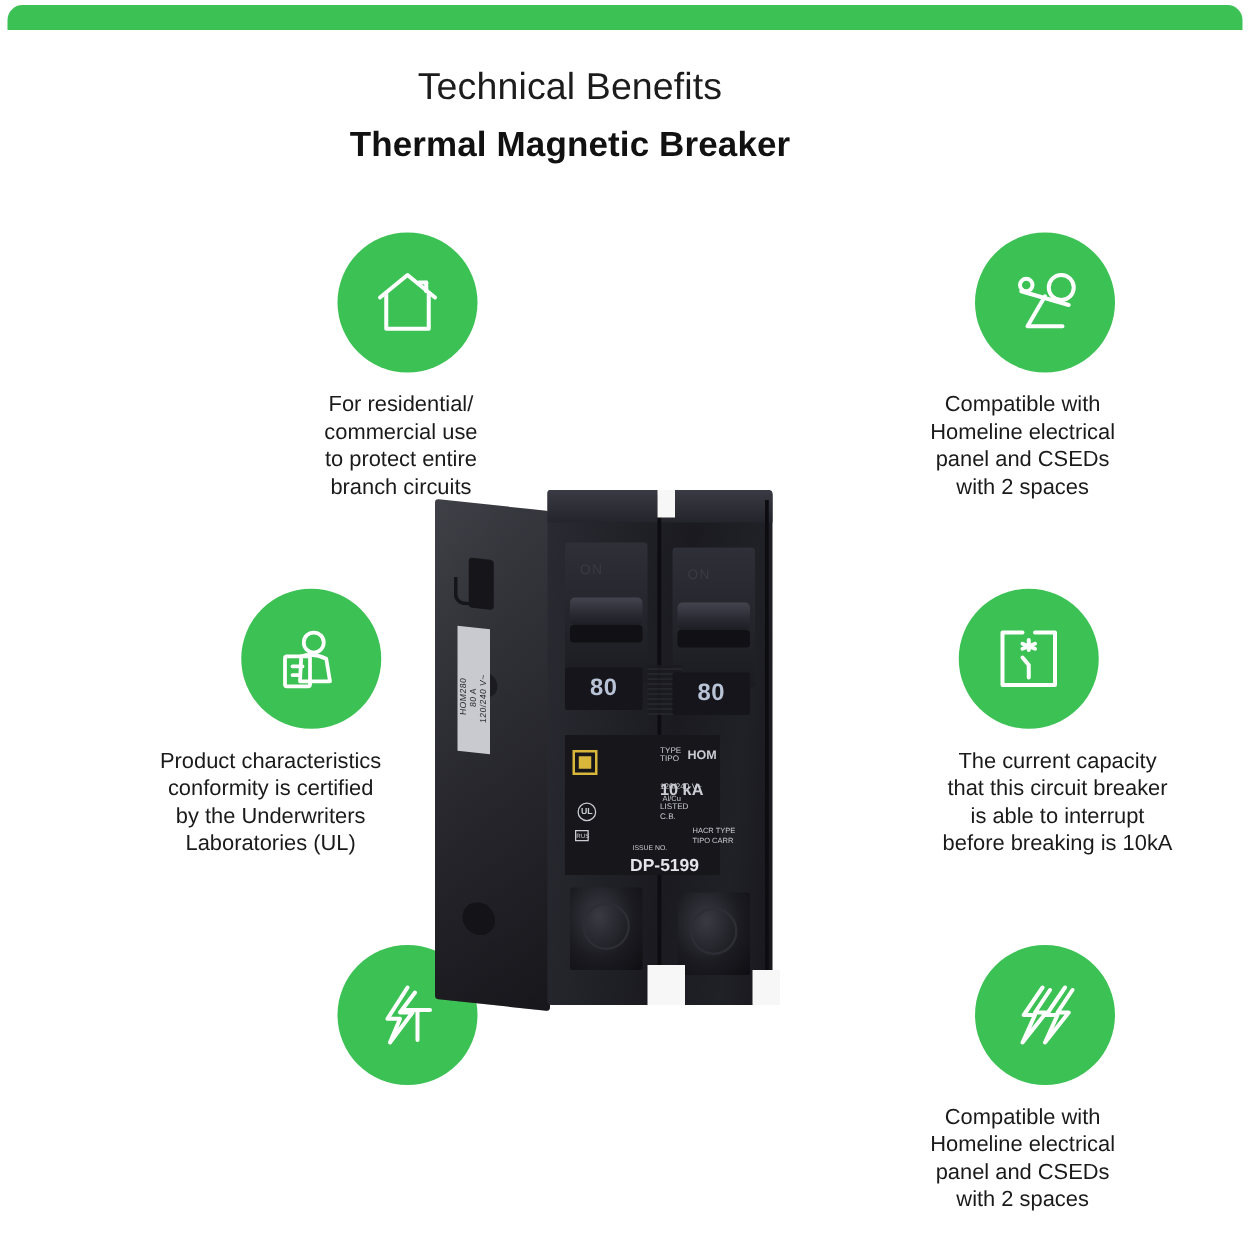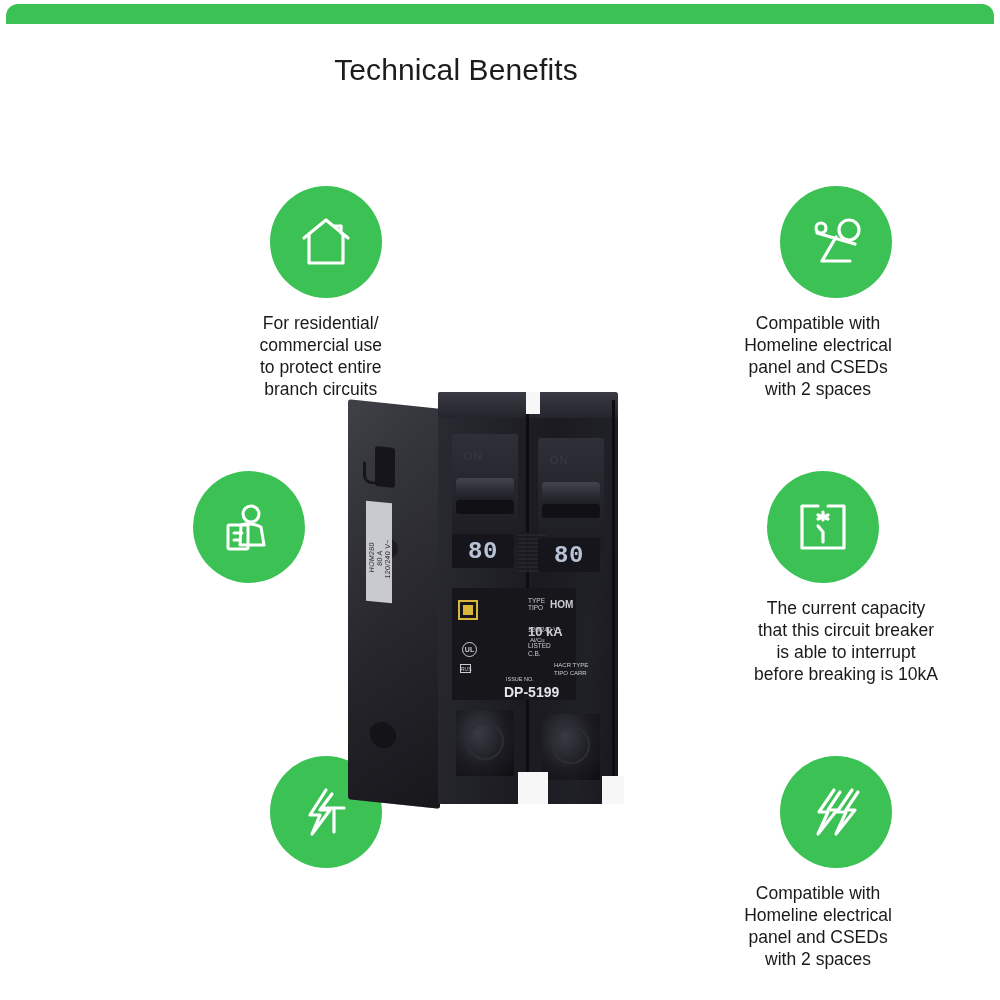--- a/index.html
+++ b/index.html
@@ -188,22 +188,22 @@
   #shadow1 { left: 126px; top: 108px; width: 58px; height: 14px; }
   #shadow2 { left: 212px; top: 112px; width: 58px; height: 14px; }
 
   
   .amp-plate {
     background: #15151b;
     border-radius: 2px;
     display: flex; align-items: center; justify-content: center;
   }
   .amp-text {
-    color: #b9c3d6; font-size: 24px; font-weight: 600;
-    font-family: Liberation Mono, monospace; letter-spacing: 0.5px;
+    color: #b9c3d6; font-size: 19px; font-weight: 600;
+    font-family: Liberation Sans, sans-serif; letter-spacing: 0.5px;
   }
   #amp1 { left: 122px; top: 142px; width: 62px; height: 34px; }
   #amp2 { left: 208px; top: 146px; width: 62px; height: 34px; }
 
   
   #texture-strip {
     left: 188px; top: 140px; width: 28px; height: 40px;
     background:
       repeating-linear-gradient(0deg, #26262e 0 2px, #1a1a20 2px 4px);
     opacity: .85;
@@ -275,20 +275,21 @@
   }
 
 </style>
 </head>
 <body>
 
 <div id="top-bar"></div>
 
 <div id="heading-block">
   <div id="title-main">Technical Benefits</div>
+  <div id="title-sub">Thermal Magnetic Breaker</div>
 </div>
 
 <div class="benefit" id="benefit-residential">
   <div class="badge">
     <span>
       <svg width="62" height="62" viewBox="0 0 62 62" fill="none" stroke="#ffffff" stroke-width="3.2" stroke-linecap="round" stroke-linejoin="round">
         <polyline points="9,27 31,9 53,27"></polyline>
         <polyline points="14,24 14,52 48,52 48,24"></polyline>
         <polyline points="46,15 46,22"></polyline>
         <polyline points="40,15 46,15"></polyline>
@@ -323,20 +324,24 @@
     <span>
       <svg width="60" height="60" viewBox="0 0 60 60" fill="none" stroke="#ffffff" stroke-width="3" stroke-linecap="round" stroke-linejoin="round">
         <circle cx="32" cy="17" r="8"></circle>
         <path d="M22 28 q10 -3 20 2 l3 18 -24 0 z"></path>
         <rect x="9" y="28" width="20" height="24" rx="1.5"></rect>
         <polyline points="15,36 23,36"></polyline>
         <polyline points="15,43 21,43"></polyline>
       </svg>
     </span>
   </div>
+  <div class="caption">Product characteristics
+conformity is certified
+by the Underwriters
+Laboratories (UL)</div>
 </div>
 
 <div class="benefit" id="benefit-capacity">
   <div class="badge">
     <span>
       <svg width="58" height="58" viewBox="0 0 58 58" fill="none" stroke="#ffffff" stroke-width="3.2" stroke-linecap="round" stroke-linejoin="round">
         <polyline points="24,8 8,8 8,50 50,50 50,8 34,8"></polyline>
         <line x1="29" y1="14" x2="29" y2="22"></line>
         <line x1="24" y1="17" x2="34" y2="21"></line>
         <line x1="34" y1="17" x2="24" y2="21"></line>

